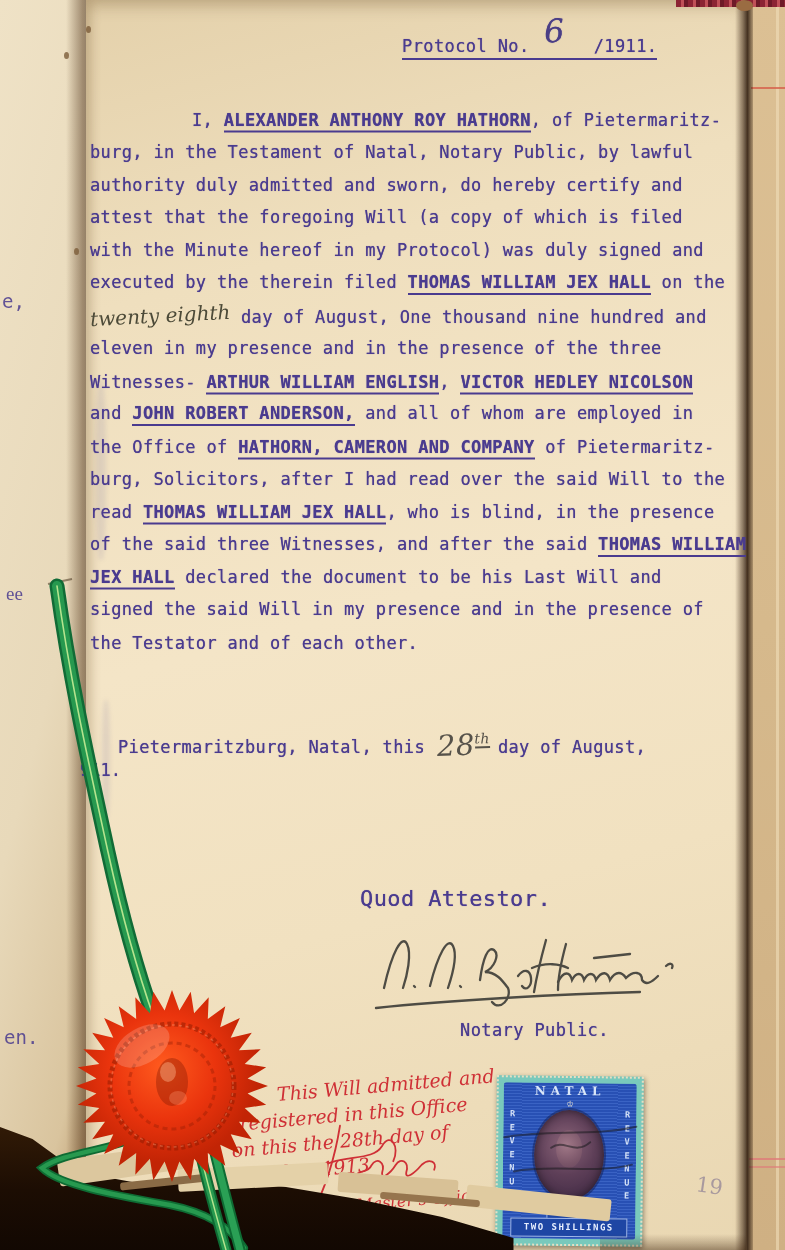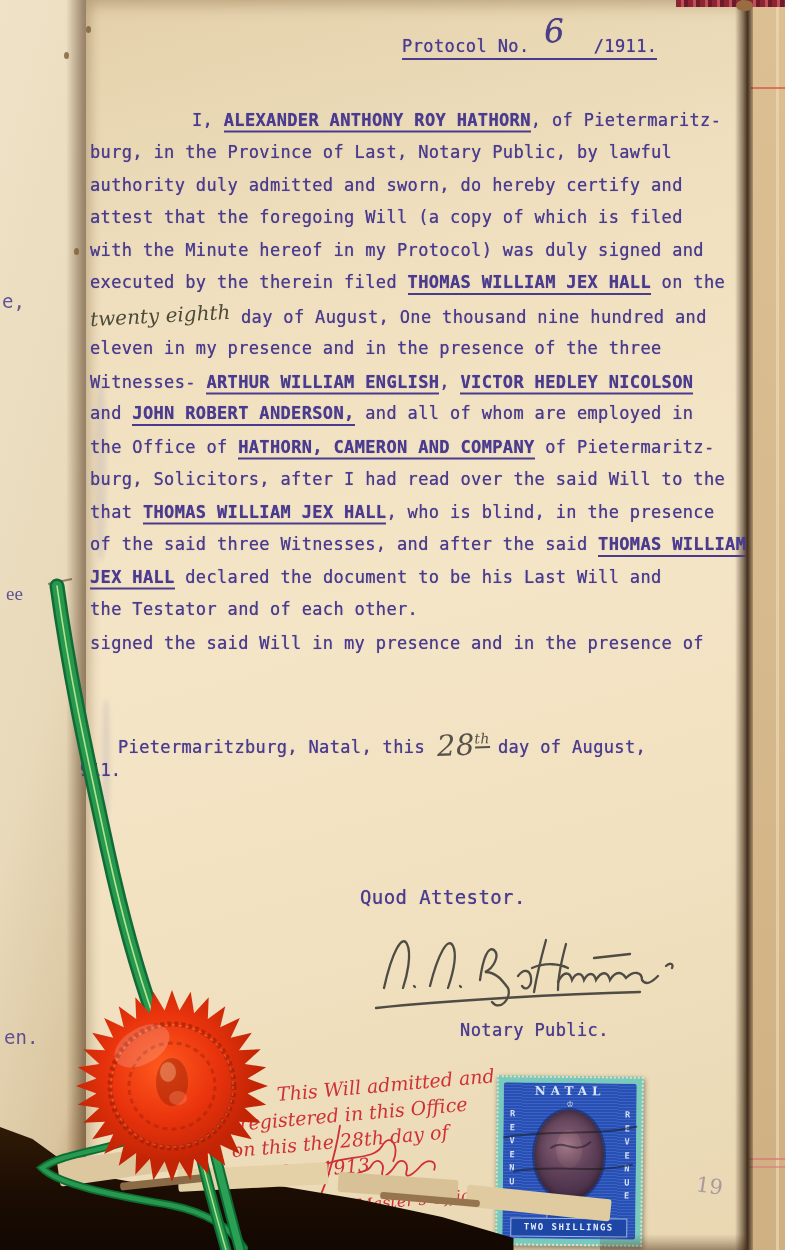--- a/index.html
+++ b/index.html
@@ -42,21 +42,21 @@
   .tline .u{border-bottom:2px solid #4a3b8f;padding-bottom:1px;font-weight:bold;}
   .tline.first{text-indent:102px;text-align:center;}
   .hw, .handwritten{font-family:"DejaVu Serif",serif;font-style:italic;color:#4c4a38;text-shadow:none;}
   .tline .hw{font-size:20px;letter-spacing:0;display:inline-block;transform:rotate(-3deg);}
   .dateline{position:absolute;left:118px;top:726px;z-index:4;font-size:17px;letter-spacing:.35px;white-space:nowrap;}
   .dateline .day{font-family:"DejaVu Serif",serif;font-style:italic;color:#56524a;font-size:29px;text-shadow:none;
     display:inline-block;transform:translateY(2px) rotate(-2deg);margin:0 8px 0 12px;}
   .dateline .day sup{font-size:14px;border-bottom:2px solid #56524a;}
   .dateline .tail{}
   .year-wrap{position:absolute;left:80px;top:760px;z-index:4;font-size:17px;}
-  .quod{position:absolute;left:360px;top:886px;z-index:4;font-size:19px;letter-spacing:.4px;}
+  .quod{position:absolute;left:360px;top:886px;z-index:4;font-size:22px;letter-spacing:.4px;}
   .notary-title{position:absolute;left:460px;top:1020px;z-index:4;font-size:17px;letter-spacing:.4px;}
   .sig-svg{position:absolute;left:368px;top:922px;z-index:4;}
 
   
   .reg-note{position:absolute;left:228px;top:1072px;width:310px;z-index:4;transform:rotate(-5deg);
     font-family:"DejaVu Serif",serif;font-style:italic;color:#cf3036;font-size:19px;line-height:26px;}
   .reg-note .nline{white-space:nowrap;}
   .reg-note .nline:nth-child(1){margin-left:52px;}
   .reg-note .nline:nth-child(2){margin-left:12px;}
   .reg-note .nline:nth-child(3){margin-left:2px;}
@@ -127,36 +127,36 @@
 <div class="smudge" style="left:96px;top:380px;width:10px;height:180px;"></div>
 <div class="smudge" style="left:102px;top:700px;width:8px;height:120px;"></div>
 
 <div class="protocol ink">
   <span class="u2">Protocol No.</span><span class="u2 gap">&nbsp;</span><span class="u2">/1911.</span>
   <span class="protocol-number">6</span>
 </div>
 
 <div class="typed-body ink" id="typed-body">
     <div class="tline first"><span>I, </span><span class="u">ALEXANDER ANTHONY ROY HATHORN</span><span>, of Pietermaritz-</span></div>
-    <div class="tline"><span>burg, in the Province of Last, Notary Public, by lawful</span></div>
+    <div class="tline"><span>burg, in the Testament of Natal, Notary Public, by lawful</span></div>
     <div class="tline"><span>authority duly admitted and sworn, do hereby certify and</span></div>
     <div class="tline"><span>attest that the foregoing Will (a copy of which is filed</span></div>
     <div class="tline"><span>with the Minute hereof in my Protocol) was duly signed and</span></div>
     <div class="tline"><span>executed by the therein filed </span><span class="u">THOMAS WILLIAM JEX HALL</span><span> on the</span></div>
     <div class="tline"><span class="hw">twenty eighth</span><span>  day of August, One thousand nine hundred and</span></div>
     <div class="tline"><span>eleven in my presence and in the presence of the three</span></div>
     <div class="tline"><span>Witnesses-  </span><span class="u">ARTHUR WILLIAM ENGLISH</span><span>, </span><span class="u">VICTOR HEDLEY NICOLSON</span></div>
     <div class="tline"><span>and </span><span class="u">JOHN ROBERT ANDERSON,</span><span>  and all of whom are employed in</span></div>
     <div class="tline"><span>the Office of </span><span class="u">HATHORN, CAMERON AND COMPANY</span><span> of Pietermaritz-</span></div>
     <div class="tline"><span>burg, Solicitors, after I had read over the said Will to the</span></div>
-    <div class="tline"><span>that </span><span class="u">THOMAS WILLIAM JEX HALL</span><span>, who is blind, in the presence</span></div>
+    <div class="tline"><span>read </span><span class="u">THOMAS WILLIAM JEX HALL</span><span>, who is blind, in the presence</span></div>
     <div class="tline"><span>of the said three Witnesses, and after the said </span><span class="u">THOMAS WILLIAM</span></div>
     <div class="tline"><span class="u">JEX HALL</span><span> declared the document to be his Last Will and</span></div>
+    <div class="tline"><span>signed the said Will in my presence and in the presence of</span></div>
     <div class="tline"><span>the Testator and of each other.</span></div>
-    <div class="tline"><span>signed the said Will in my presence and in the presence of</span></div>
   </div>
 
 <div class="dateline ink">
   <span>Pietermaritzburg, Natal, this</span><span class="day"><span>28</span><sup>th</sup></span><span class="tail">day of August,</span>
 </div>
 <div class="year-wrap ink">911.</div>
 
 <div class="quod ink">Quod Attestor.</div>
 <svg class="sig-svg" width="320" height="100" viewBox="0 0 320 100" aria-label="A. A. Roy Hathorn">
   <g fill="none" stroke="#4e4c44" stroke-width="2.3" stroke-linecap="round">

